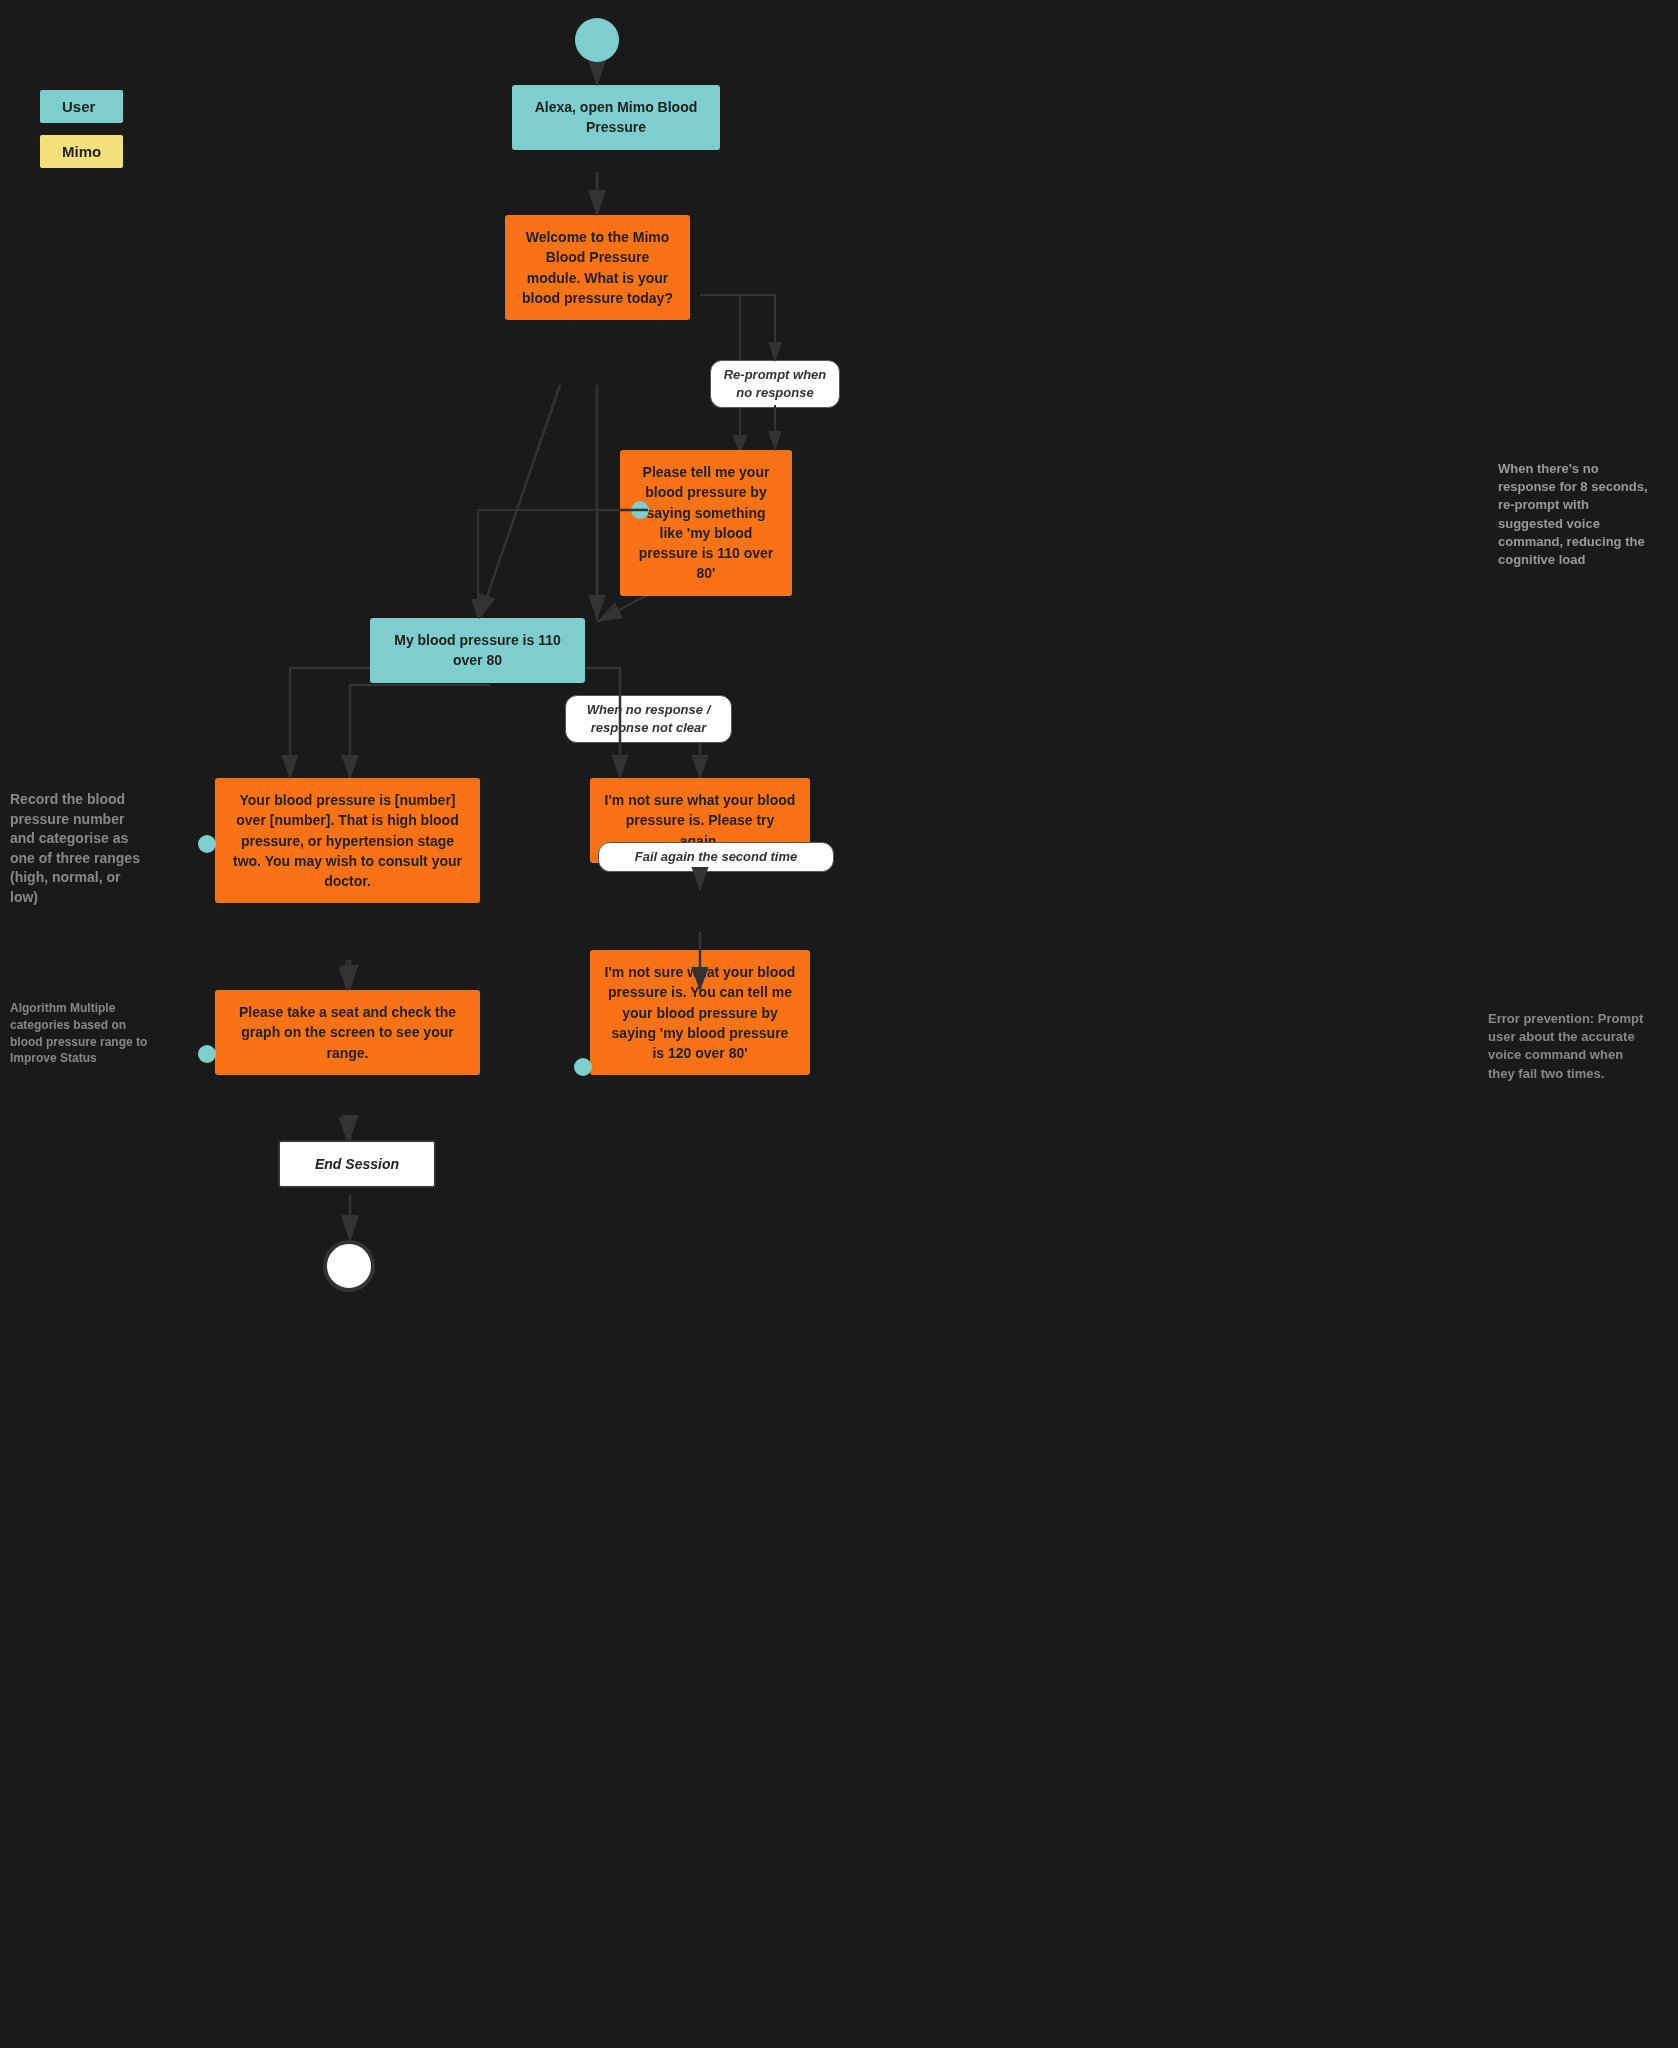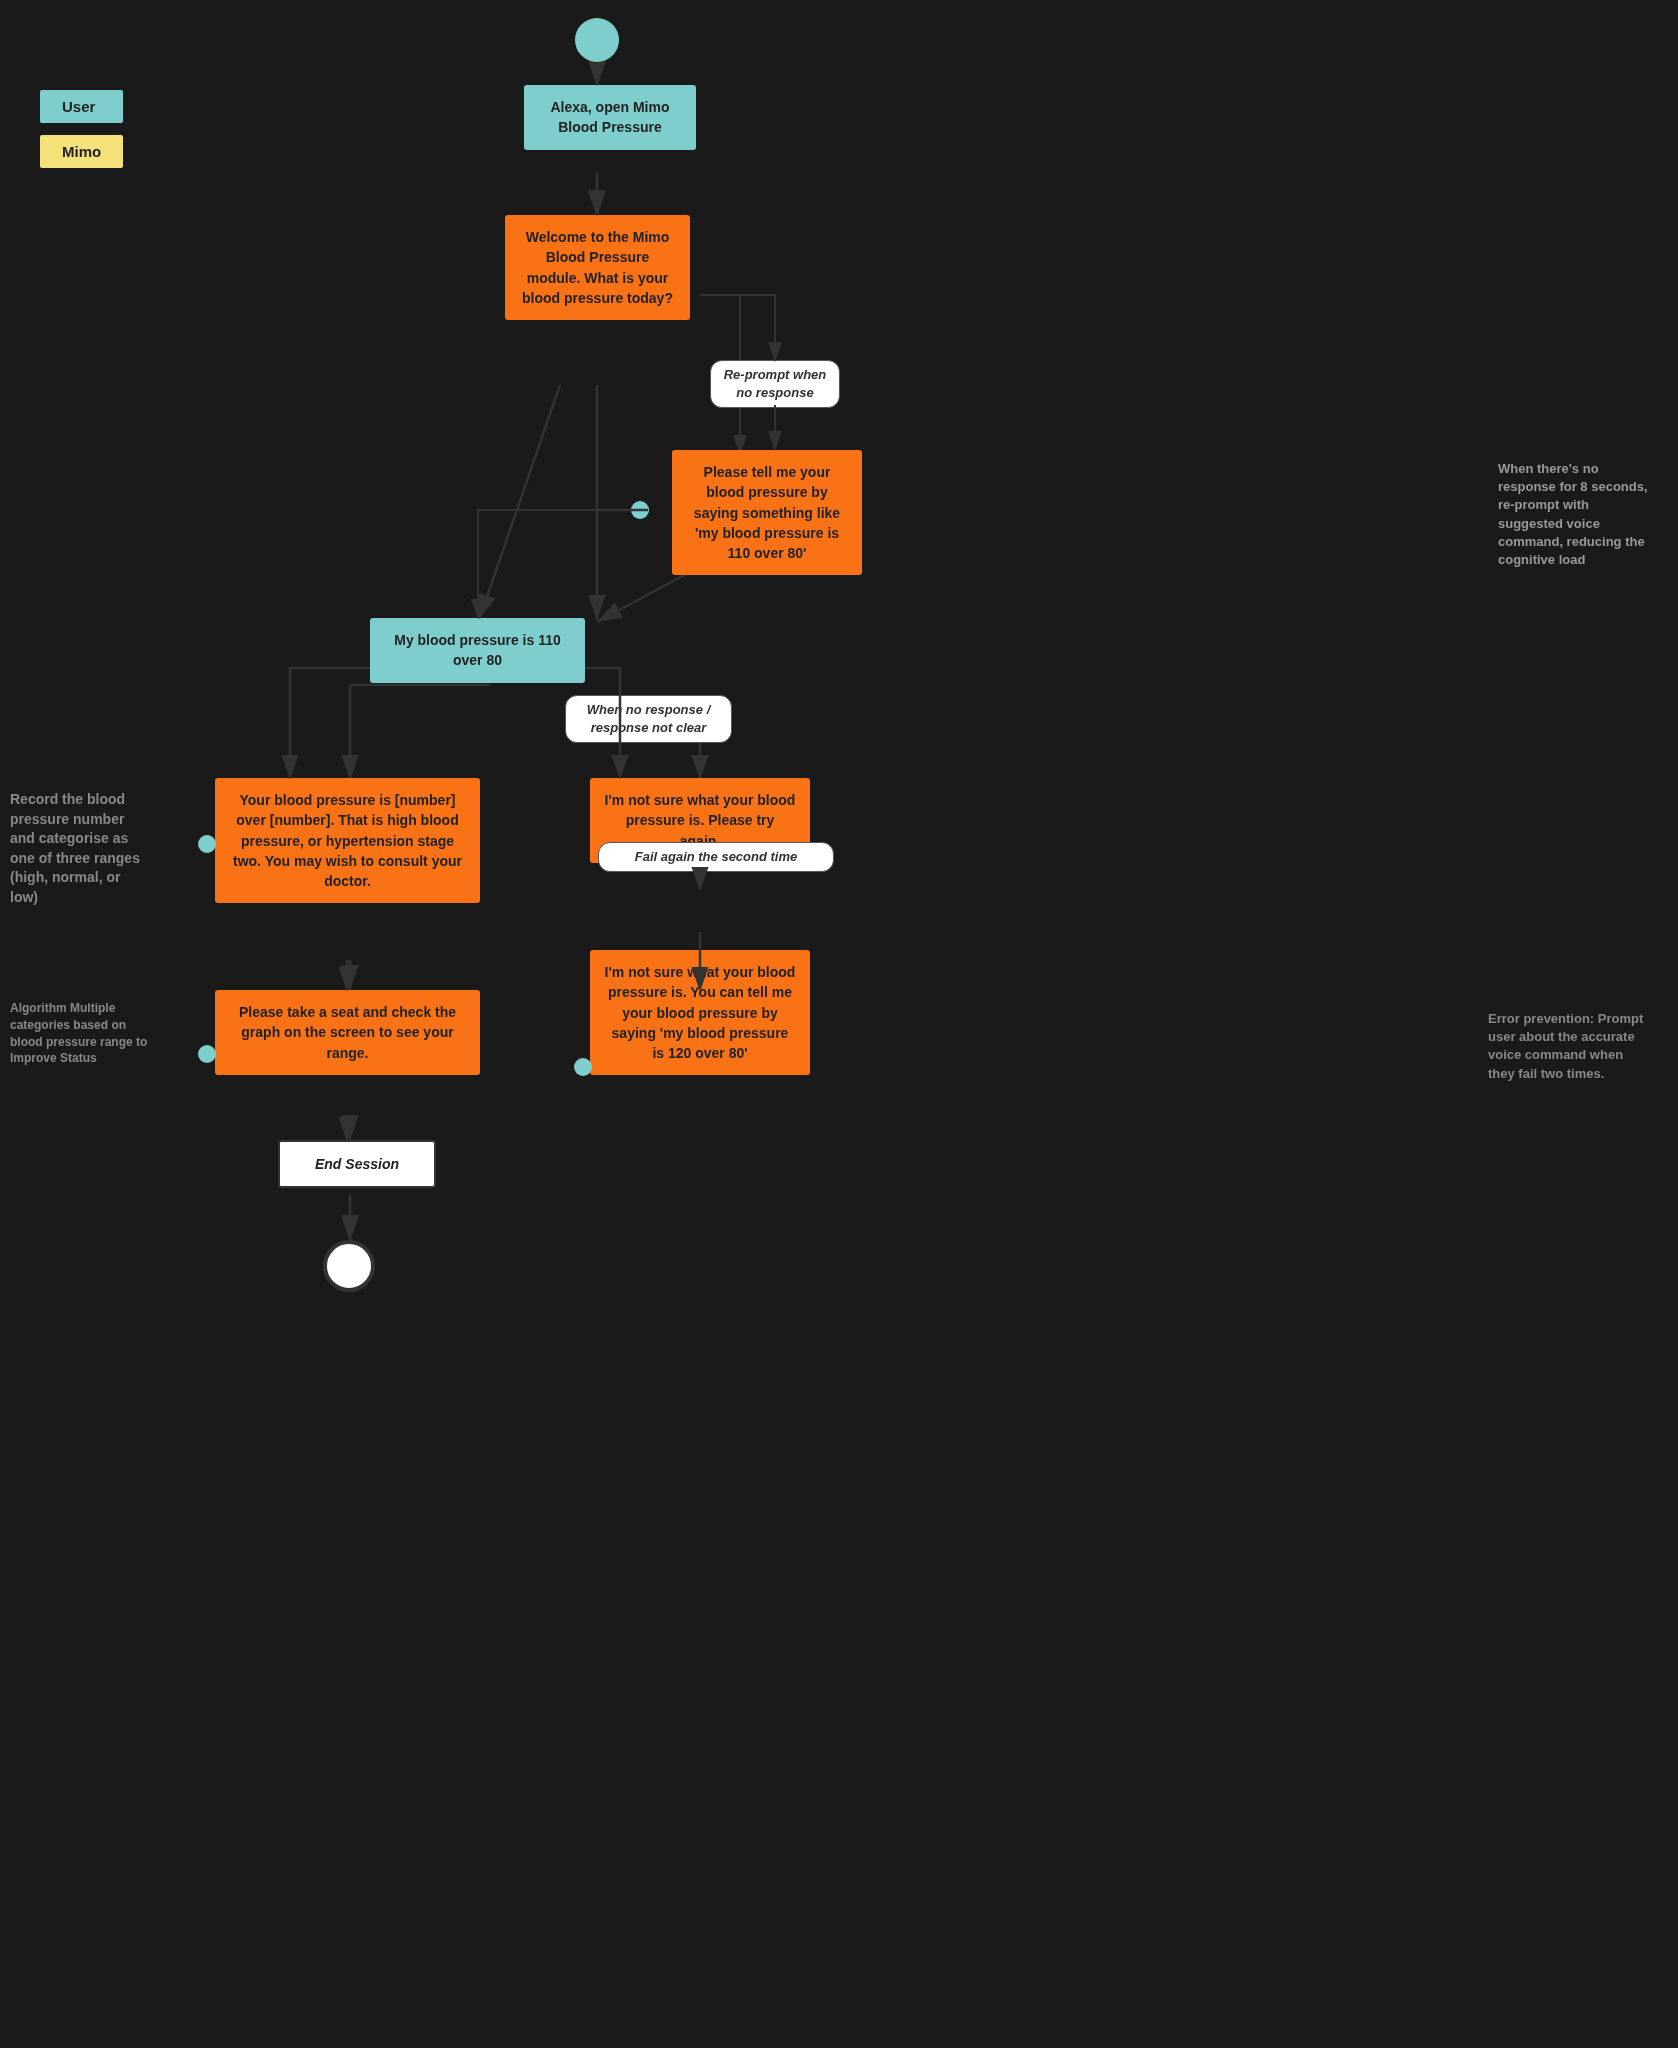--- a/index.html
+++ b/index.html
@@ -165,33 +165,33 @@
 
   </svg>
 
   <div class="legend">
     <div class="legend-item legend-user">User</div>
     <div class="legend-item legend-mimo">Mimo</div>
   </div>
 
   <div class="circle circle-start" style="left: 575px; top: 18px;"></div>
 
-  <div class="box box-user" style="left: 524px; top: 85px; width: 172px;">
+  <div class="box box-user" style="left: 512px; top: 85px; width: 208px;">
     <span>Alexa, open Mimo Blood Pressure</span>
   </div>
 
   <div class="box box-mimo" style="left: 505px; top: 215px; width: 185px;">
     <span>Welcome to the Mimo Blood Pressure module. What is your blood pressure today?</span>
   </div>
 
   <div class="annotation-italic" style="left: 710px; top: 360px; width: 130px;">
     <span>Re-prompt when no response</span>
   </div>
 
-  <div class="box box-mimo" style="left: 672px; top: 450px; width: 190px;">
+  <div class="box box-mimo" style="left: 620px; top: 450px; width: 172px;">
     <span>Please tell me your blood pressure by saying something like 'my blood pressure is 110 over 80'</span>
   </div>
 
   <div class="circle circle-dot" style="left: 631px; top: 501px;"></div>
 
   <div class="annotation" style="right: 30px; top: 460px; max-width: 150px; color: #999;">
     <span>When there's no response for 8 seconds, re-prompt with suggested voice command, reducing the cognitive load</span>
   </div>
 
   <div class="box box-user" style="left: 370px; top: 618px; width: 215px;">

